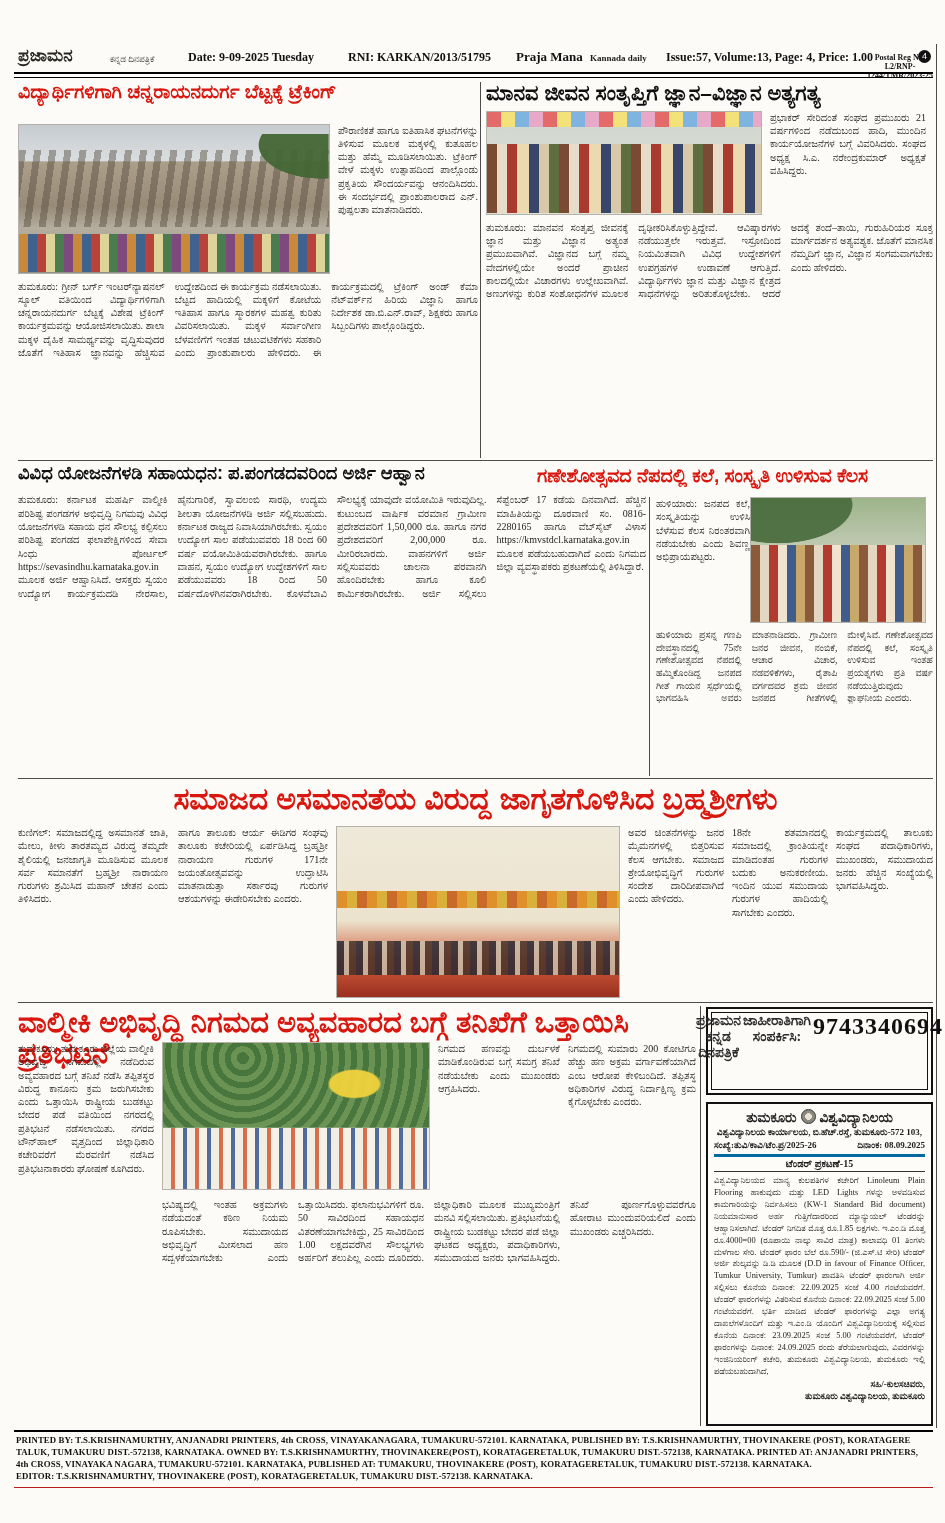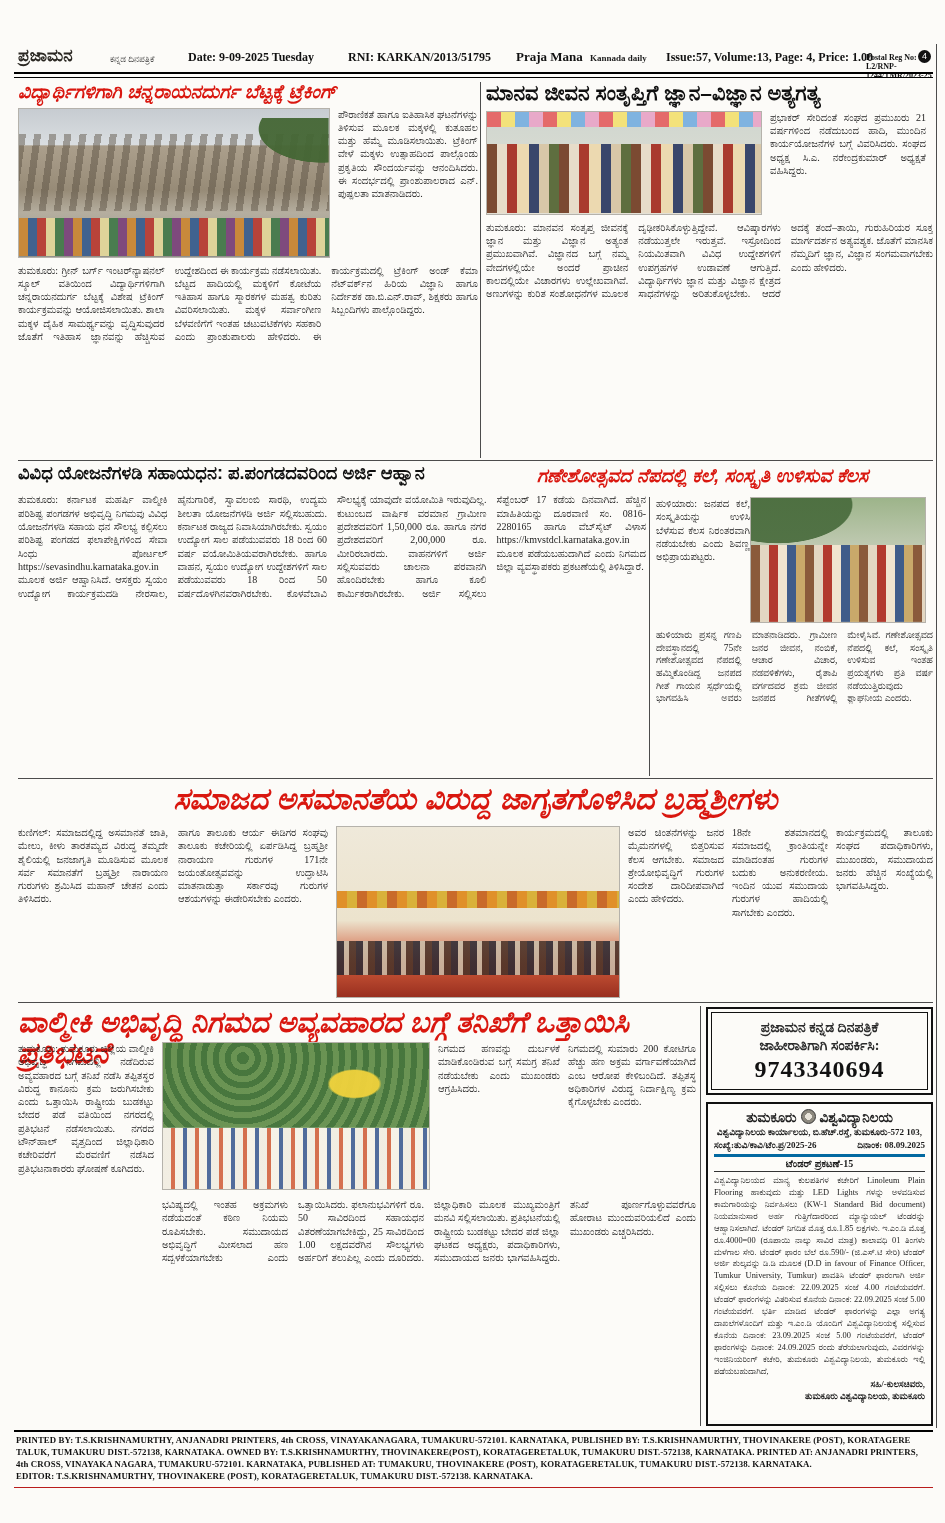--- a/index.html
+++ b/index.html
@@ -1,33 +1,33 @@
 <!DOCTYPE html>
 <html><head>
 <meta charset="utf-8">
 <style>
   html,body{margin:0;padding:0;background:#e9e7e2;}
   .page{position:relative;width:945px;height:1523px;background:#fcfbf8;margin:0 auto;
         font-family:"Liberation Serif",serif;color:#1c1c1c;overflow:hidden;}
   .abs{position:absolute;}
   .hl{font-family:"Liberation Sans",sans-serif;font-weight:bold;line-height:1.08;margin:0;}
-  .red{color:#d9170f;font-style:italic;}
+  .red{color:#d9170f;}
   .blk{color:#101010;}
   .body{font-size:10px;line-height:1.33;text-align:justify;color:#222;overflow:hidden;
         font-family:"Liberation Serif",serif;}
   .cols3{column-count:3;column-gap:10px;}
   .cols4{column-count:4;column-gap:10px;}
   .photo{background-color:#c9c9c4;border:1px solid #b5b2ab;box-sizing:border-box;}
   .vline{width:1px;background:#4c4c4c;}
   .hline{height:1px;background:#4c4c4c;}
   
   .mast{font-family:"Liberation Serif",serif;}
   .mast .logo{font-size:17px;font-weight:bold;color:#2a2722;}
   .mast .logosub{font-size:9px;color:#333;}
-  .mast .mitem{font-size:12px;font-weight:bold;color:#111;font-family:"Liberation Serif",serif;}
+  .mast .mitem{font-size:12px;font-weight:bold;color:#111;font-family:"Liberation Serif",serif;text-align:center;}
   .mast .small{font-size:8px;}
   .mastrule{border-top:2px solid #000;border-bottom:1px solid #000;height:3px;}
   .badge{display:inline-block;width:13px;height:13px;border-radius:50%;background:#111;color:#fff;
          font-size:9px;line-height:13px;text-align:center;font-family:"Liberation Sans",sans-serif;}
   
   .p1{background-image:
       repeating-linear-gradient(90deg,#c8893b 0 9px,#40628f 9px 18px,#b8433a 18px 27px,#ded399 27px 36px,#4a7c4f 36px 45px,#7e4a7d 45px 54px),
       radial-gradient(ellipse at 92% 22%, rgba(68,102,52,.95) 0 60%, rgba(68,102,52,0) 61%),
       repeating-linear-gradient(98deg, rgba(84,74,60,.45) 0 7px, rgba(0,0,0,0) 7px 15px),
       linear-gradient(180deg,#c7ccd1 0%,#d9dde0 24%,#ab9f8c 25%,#978b77 55%,#b5ae9f 70%,#90908a 100%);
@@ -54,21 +54,21 @@
   .p6{background-image:
       repeating-linear-gradient(90deg, rgba(245,240,230,.92) 0 8px, rgba(215,95,60,.85) 8px 12px, rgba(250,245,235,.92) 12px 20px, rgba(60,90,150,.85) 20px 24px),
       radial-gradient(ellipse at 72% 28%, rgba(240,210,60,.95) 0 9%, rgba(240,210,60,0) 10%),
       repeating-radial-gradient(circle at 30% 18%, rgba(60,110,50,.9) 0 6px, rgba(98,142,74,.9) 6px 12px),
       linear-gradient(180deg,#aebfa0 0%,#cfd6c2 100%);
       background-size:100% 42%,100% 100%,100% 58%,100% 100%;
       background-position:0 100%,0 0,0 0,0 0;background-repeat:no-repeat;}
   
   .adbox{border:2px solid #111;padding:3px;box-sizing:border-box;}
   .adbox .inner{border:1px solid #111;height:100%;box-sizing:border-box;text-align:center;
-                display:flex;flex-direction:column;justify-content:center;gap:2px;}
+                display:flex;flex-direction:row;justify-content:center;gap:2px;}
   .adline{font-size:14px;font-weight:bold;color:#2b2b2b;font-family:"Liberation Serif",serif;}
   .adphone{font-size:24px;font-weight:bold;color:#111;font-family:"Liberation Serif",serif;letter-spacing:1px;}
   .tender{border:2px solid #111;box-sizing:border-box;padding:5px 6px;background:#fdfcf9;}
   .tender .org{text-align:center;font-weight:bold;font-size:13.5px;font-family:"Liberation Sans",sans-serif;}
   .emblem{display:inline-block;width:13px;height:13px;border:1px solid #333;border-radius:50%;
           background:radial-gradient(circle,#e8e4da 35%,#8d897f 36%);vertical-align:-2px;margin:0 4px;}
   .taddr{text-align:center;font-size:9px;font-weight:bold;margin-top:1px;}
   .tnum{display:flex;justify-content:space-between;font-size:9px;font-weight:bold;margin-top:2px;}
   .ttitle{text-align:center;font-size:10px;font-weight:bold;border-top:3px solid #0369a1;border-bottom:1px solid #333;
           margin-top:3px;padding:1px 0;}
@@ -94,21 +94,21 @@
     <span class="abs mitem" style="left:648px;top:6px;">Issue:57, Volume:13, Page: 4, Price: 1.00</span>
     <span class="abs mitem small" style="left:848px;top:9px;width:68px;">Postal Reg No: L2/RNP-1244/TMR/2023-25</span>
     <span class="abs badge" style="left:900px;top:6px;">4</span>
   </div>
   <div class="abs mastrule" style="left:14px;top:72px;width:919px;"></div>
 
   <div class="abs vline" style="left:936px;top:44px;height:1384px;"></div>
 
   <section class="abs" style="left:18px;top:82px;width:460px;height:376px;">
     <h1 class="hl red" style="font-size:19px;">ವಿದ್ಯಾರ್ಥಿಗಳಿಗಾಗಿ ಚನ್ನರಾಯನದುರ್ಗ ಬೆಟ್ಟಕ್ಕೆ ಟ್ರೆಕಿಂಗ್</h1>
-    <div style="display:flex;gap:8px;margin-top:5px;">
+    <div style="display:flex;gap:8px;margin-top:21px;">
       <div class="photo p1" style="width:312px;height:150px;"></div>
       <div class="body" style="width:140px;height:150px;">ಪೌರಾಣಿಕತೆ ಹಾಗೂ ಐತಿಹಾಸಿಕ ಘಟನೆಗಳನ್ನು ತಿಳಿಸುವ ಮೂಲಕ ಮಕ್ಕಳಲ್ಲಿ ಕುತೂಹಲ ಮತ್ತು ಹೆಮ್ಮೆ ಮೂಡಿಸಲಾಯಿತು. ಟ್ರೆಕಿಂಗ್ ವೇಳೆ ಮಕ್ಕಳು ಉತ್ಸಾಹದಿಂದ ಪಾಲ್ಗೊಂಡು ಪ್ರಕೃತಿಯ ಸೌಂದರ್ಯವನ್ನು ಆನಂದಿಸಿದರು. ಈ ಸಂದರ್ಭದಲ್ಲಿ ಪ್ರಾಂಶುಪಾಲರಾದ ಎನ್. ಪುಷ್ಪಲತಾ ಮಾತನಾಡಿದರು.</div>
     </div>
     <div class="body cols3" style="margin-top:6px;height:188px;">ತುಮಕೂರು: ಗ್ರೀನ್ ಬರ್ಗ್ ಇಂಟರ್‌ನ್ಯಾಷನಲ್ ಸ್ಕೂಲ್ ವತಿಯಿಂದ ವಿದ್ಯಾರ್ಥಿಗಳಿಗಾಗಿ ಚನ್ನರಾಯನದುರ್ಗ ಬೆಟ್ಟಕ್ಕೆ ವಿಶೇಷ ಟ್ರೆಕಿಂಗ್ ಕಾರ್ಯಕ್ರಮವನ್ನು ಆಯೋಜಿಸಲಾಯಿತು. ಶಾಲಾ ಮಕ್ಕಳ ದೈಹಿಕ ಸಾಮರ್ಥ್ಯವನ್ನು ವೃದ್ಧಿಸುವುದರ ಜೊತೆಗೆ ಇತಿಹಾಸ ಜ್ಞಾನವನ್ನು ಹೆಚ್ಚಿಸುವ ಉದ್ದೇಶದಿಂದ ಈ ಕಾರ್ಯಕ್ರಮ ನಡೆಸಲಾಯಿತು. ಬೆಟ್ಟದ ಹಾದಿಯಲ್ಲಿ ಮಕ್ಕಳಿಗೆ ಕೋಟೆಯ ಇತಿಹಾಸ ಹಾಗೂ ಸ್ಮಾರಕಗಳ ಮಹತ್ವ ಕುರಿತು ವಿವರಿಸಲಾಯಿತು. ಮಕ್ಕಳ ಸರ್ವಾಂಗೀಣ ಬೆಳವಣಿಗೆಗೆ ಇಂತಹ ಚಟುವಟಿಕೆಗಳು ಸಹಕಾರಿ ಎಂದು ಪ್ರಾಂಶುಪಾಲರು ಹೇಳಿದರು. ಈ ಕಾರ್ಯಕ್ರಮದಲ್ಲಿ ಟ್ರೆಕಿಂಗ್ ಅಂಡ್ ಕೆಮಾ ನೆಟ್‌ವರ್ಕ್‌ನ ಹಿರಿಯ ವಿಜ್ಞಾನಿ ಹಾಗೂ ನಿರ್ದೇಶಕ ಡಾ.ಬಿ.ಎನ್.ರಾವ್, ಶಿಕ್ಷಕರು ಹಾಗೂ ಸಿಬ್ಬಂದಿಗಳು ಪಾಲ್ಗೊಂಡಿದ್ದರು.</div>
   </section>
 
   <div class="abs vline" style="left:480px;top:82px;height:376px;"></div>
 
   <section class="abs" style="left:486px;top:82px;width:447px;height:376px;">
     <h1 class="hl blk" style="font-size:21px;">ಮಾನವ ಜೀವನ ಸಂತೃಪ್ತಿಗೆ ಜ್ಞಾನ–ವಿಜ್ಞಾನ ಅತ್ಯಗತ್ಯ</h1>

